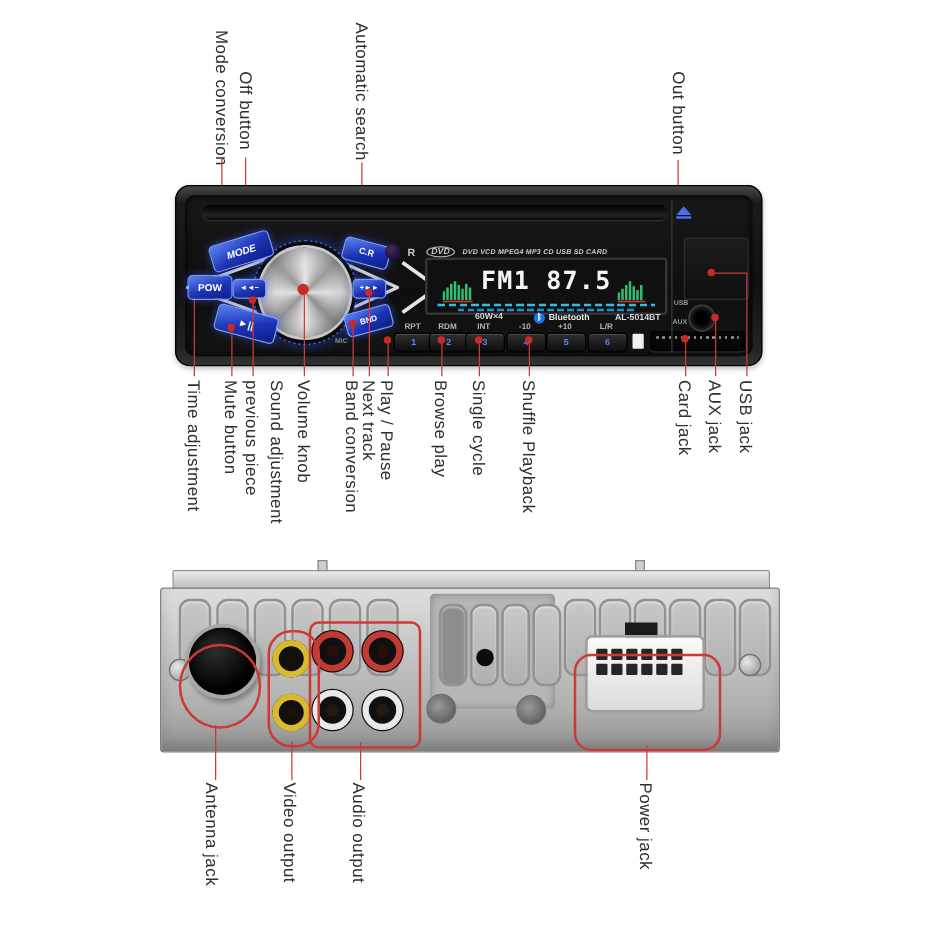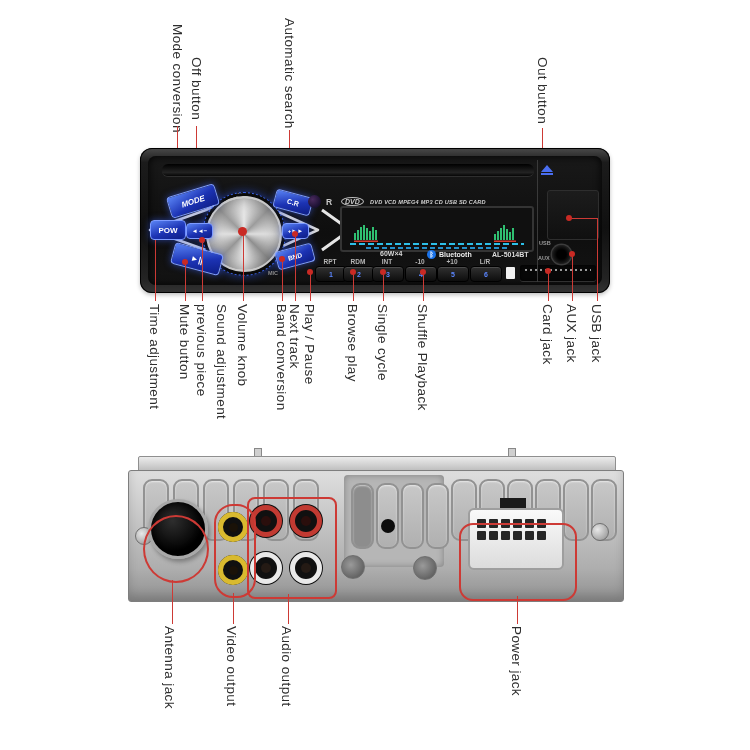--- a/index.html
+++ b/index.html
@@ -129,20 +129,21 @@
     <div class="fbtn" style="left:46px;top:75px;width:25px;height:14px;font-size:6px;">◄◄−</div>
     <div class="fbtn" style="left:142px;top:75px;width:25px;height:14px;font-size:6px;">+►►</div>
     <div class="tinytxt" style="left:128px;top:122px;font-size:5.5px;color:#8a8a8a;">MIC</div>
 
     <div class="irdot"></div>
     <div class="tinytxt" style="left:186px;top:49px;font-size:8.5px;">R</div>
     <div class="tinytxt" style="left:201px;top:49px;font-size:7px;font-style:italic;border:1px solid #bbb;border-radius:50%;padding:0 3px;">DVD</div>
     <div class="tinytxt" style="left:230px;top:51px;font-size:5.6px;font-style:italic;letter-spacing:.2px;color:#cfcfcf;white-space:nowrap;">DVD VCD MPEG4 MP3 CD USB SD CARD</div>
 
     <div class="display">
+      <div class="digits">FM1 87.5</div>
       <svg width="28" height="18" style="position:absolute;left:12px;top:16px;">
         <g fill="#2fbf71">
           <rect x="0" y="9" width="2" height="7"></rect>
             <rect x="3" y="6" width="2" height="10"></rect>
           <rect x="6" y="3" width="2" height="13"></rect>
             <rect x="9" y="1" width="2" height="15"></rect>
           <rect x="12" y="4" width="2" height="12"></rect>
             <rect x="15" y="7" width="2" height="9"></rect>
           <rect x="18" y="3" width="2" height="13"></rect>
             <rect x="21" y="6" width="2" height="10"></rect>

